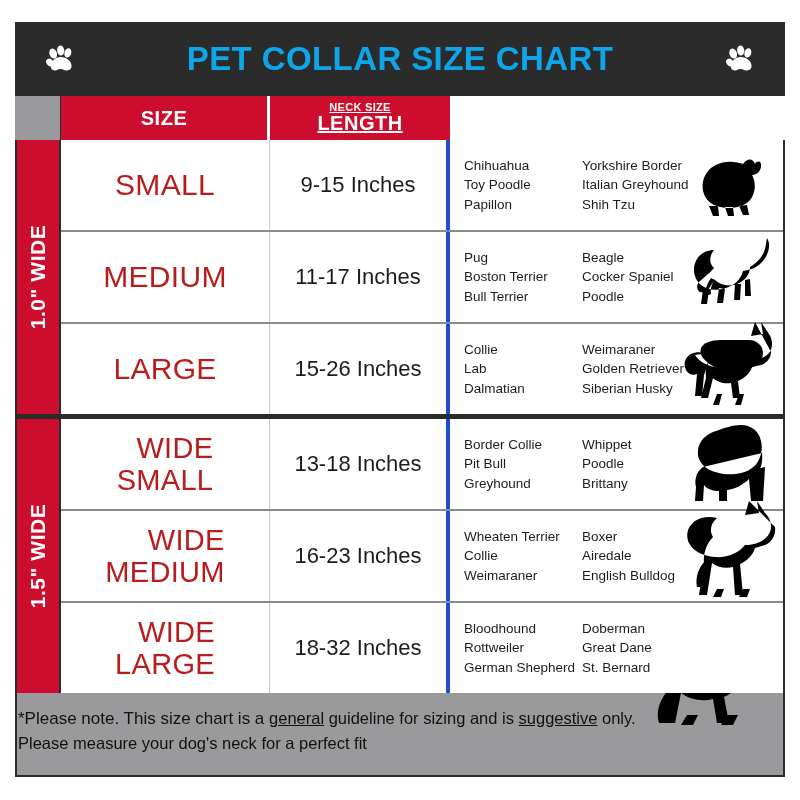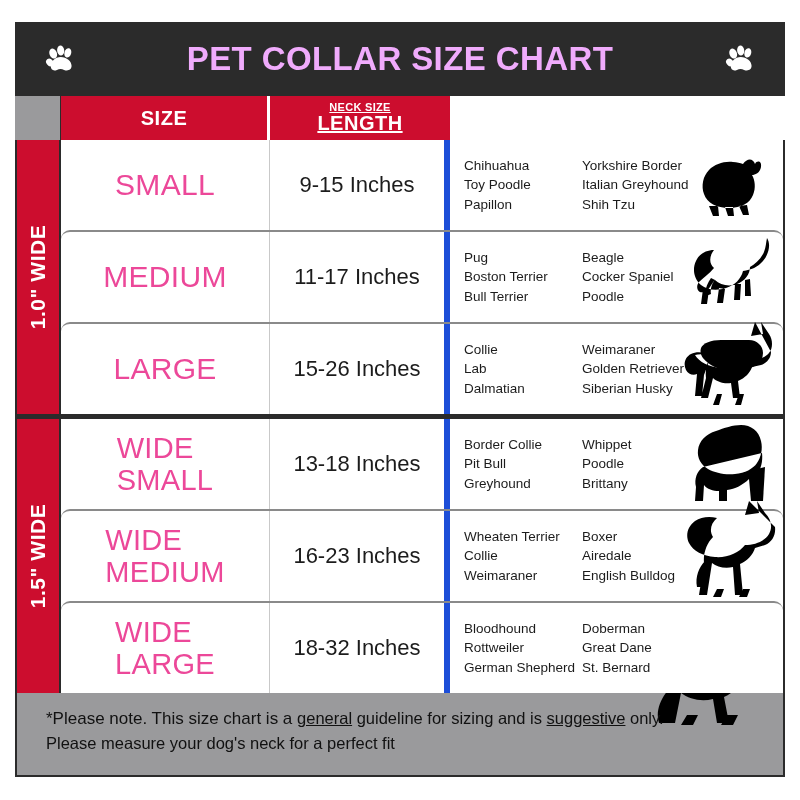--- a/index.html
+++ b/index.html
@@ -26,21 +26,21 @@
   
   .title-bar {
     position: relative;
     height: 74px;
     background: #2b2b2b;
     display: flex;
     align-items: center;
     justify-content: center;
   }
   .title-text {
-    color: #f0abfc;
+    color: #0ea5e9;
     font-size: 33px;
     font-weight: bold;
     letter-spacing: 0.4px;
     white-space: nowrap;
   }
   .paw {
     position: absolute;
     width: 34px;
     height: 34px;
   }
@@ -121,47 +121,47 @@
 
   .rows { flex: 1; min-width: 0; }
 
   .row {
     display: flex;
     align-items: stretch;
     height: 90px;
     position: relative;
     background: #ffffff;
   }
-  .row + .row { border-top: 2px solid #8a8a8a; border-radius: 9px; }
+  .row + .row { border-top: 2px solid #8a8a8a; }
 
   .cell-size {
     width: 209px;
     flex: none;
     display: flex;
     align-items: center;
     justify-content: center;
     border-right: 1px solid #c9c9c9;
     box-sizing: border-box;
   }
   .size-text {
     font-size: 30px;
-    color: #ec4899;
-    text-align: left;
+    color: #b91c1c;
+    text-align: right;
     line-height: 1.12;
     letter-spacing: 0.3px;
   }
   .size-text.two-line { font-size: 29px; }
 
   .cell-length {
     width: 180px;
     flex: none;
     display: flex;
     align-items: center;
     justify-content: center;
-    border-right: 6px solid #1d4ed8;
+    border-right: 4px solid #1d4ed8;
     box-sizing: border-box;
     font-size: 22px;
     color: #1c1c1c;
     white-space: nowrap;
   }
 
   .cell-breeds {
     flex: 1;
     min-width: 0;
     position: relative;
@@ -185,21 +185,21 @@
     bottom: 0;
     pointer-events: none;
   }
 
   
   .footer {
     background: #9a9a9c;
     border: 2px solid #2b2b2b;
     border-top: none;
     box-sizing: border-box;
-    padding: 14px 0 14px 29px;
+    padding: 14px 0 14px 1px;
     position: relative;
     overflow: hidden;
     height: 84px;
   }
   .footer p {
     margin: 0;
     font-size: 16.5px;
     color: #111111;
     line-height: 1.45;
     position: relative;

